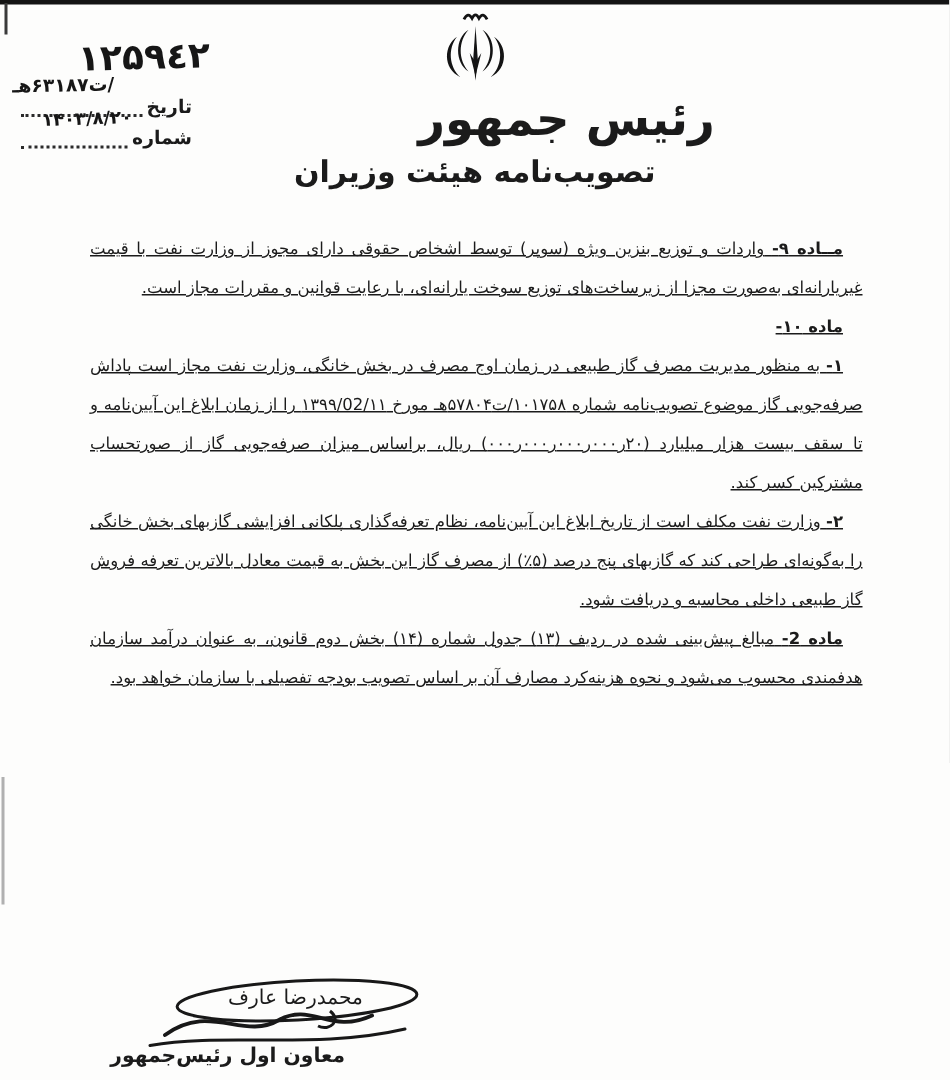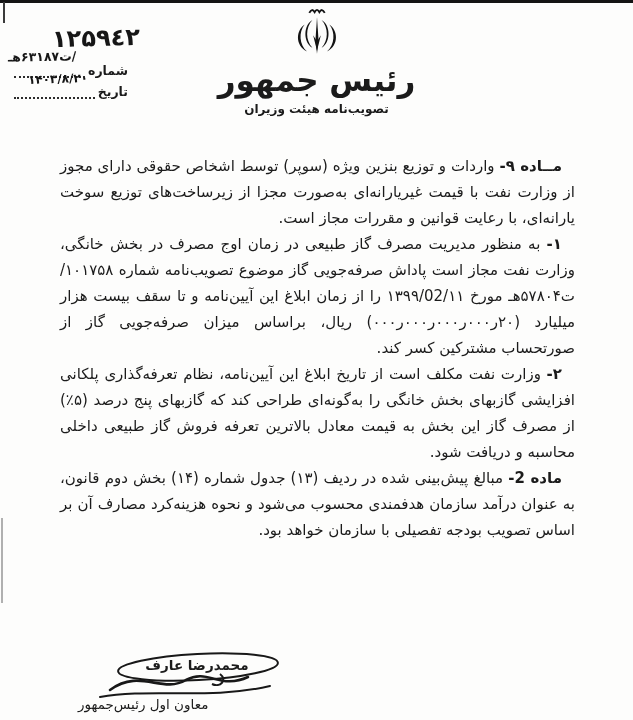--- a/index.html
+++ b/index.html
@@ -25,58 +25,58 @@
   .meta-hand-number{position:absolute;left:8px;top:49px;font-size:12.5px;transform:rotate(-1deg);direction:rtl;}
   .meta-hand-date{position:absolute;left:28px;top:72px;font-size:12px;transform:rotate(-2deg);direction:rtl;}
 
   
   .letterhead{
     position:absolute;top:6px;left:50%;transform:translateX(-50%);
     width:320px;text-align:center;direction:rtl;
   }
   .emblem{display:block;margin:0 auto;}
   .country{font-size:9.5px;font-weight:bold;margin-top:1px;letter-spacing:1px;}
-  .office{font-size:31px;font-weight:bold;line-height:38px;margin-top:1px;}
-  .doc-type{font-size:12px;font-weight:bold;margin-top:3px;letter-spacing:.5px;}
+  .office{font-size:31px;font-weight:bold;line-height:38px;margin-top:1px;text-align:right;}
+  .doc-type{font-size:20px;font-weight:bold;margin-top:3px;letter-spacing:.5px;}
 
   
   .body-text{
     position:absolute;top:153px;right:58px;left:60px;
     direction:rtl;text-align:justify;text-align-last:right;
-    font-size:15px;line-height:26px;
+    font-size:11px;line-height:26px;text-decoration:underline;
   }
   .para{margin:0;text-indent:13px;}
   .para b{font-weight:bold;}
 
   
   .signature{position:absolute;left:70px;top:650px;width:240px;height:70px;direction:rtl;}
   .sig-art{position:absolute;left:0;top:0;}
   .sig-name{position:absolute;left:62px;top:7px;width:130px;text-align:center;
+    font-size:13.5px;font-weight:normal;white-space:nowrap;}
+  .sig-title{position:absolute;left:8px;top:46px;width:152px;text-align:left;
     font-size:13.5px;font-weight:bold;white-space:nowrap;}
-  .sig-title{position:absolute;left:8px;top:46px;width:152px;text-align:left;
-    font-size:13.5px;font-weight:normal;white-space:nowrap;}
 </style>
 </head>
 <body>
 
 <div class="page">
 
   <div class="top-rule"></div>
   <div class="corner-tick"></div>
   <div class="edge-line"></div>
 
   <div class="reg-number hand">۱۲۵۹٤۲</div>
 
   <div class="meta">
     <div class="meta-row">
-      <span class="meta-label">شماره</span>
+      <span class="meta-label">تاریخ</span>
       <span class="dots"></span>
     </div>
     <div class="meta-row">
-      <span class="meta-label">تاریخ</span>
+      <span class="meta-label">شماره</span>
       <span class="dots"></span>
     </div>
   </div>
   <div class="meta-hand-number hand">/ت۶۳۱۸۷هـ</div>
   <div class="meta-hand-date hand">۱۴۰۳/۸/۲۰</div>
 
   <div class="letterhead">
     <svg class="emblem" width="48" height="54" viewBox="0 0 60 70" aria-hidden="true">
       <path d="M20 9 q3.5 -7 7 -1 q3 -6 6 0 q3.5 -6 7 1" fill="none" stroke="#141414" stroke-width="2.4"></path>
       <path d="M30 15 L32 44 L30 62 L28 44 Z" fill="#141414"></path>
@@ -85,20 +85,21 @@
       <path d="M36 18 C45 28 45 44 36 54 C48 47 48 25 36 18 Z" fill="#141414"></path>
       <path d="M14 24 C6 34 7 50 17 59 C1 51 3 31 14 24 Z" fill="#141414"></path>
       <path d="M46 24 C54 34 53 50 43 59 C59 51 57 31 46 24 Z" fill="#141414"></path>
     </svg>
     <div class="office">رئیس جمهور</div>
     <div class="doc-type">تصویب‌نامه هیئت وزیران</div>
   </div>
 
   <div class="body-text">
     <p class="para"><b>مــاده ۹-</b> <span>واردات و توزیع بنزین ویژه (سوپر) توسط اشخاص حقوقی دارای مجوز از وزارت نفت با قیمت غیریارانه‌ای به‌صورت مجزا از زیرساخت‌های توزیع سوخت یارانه‌ای، با رعایت قوانین و مقررات مجاز است.</span></p>
+    <p class="para"><b>ماده ۱۰-</b> <span></span></p>
     <p class="para"><b>۱-</b> <span>به منظور مدیریت مصرف گاز طبیعی در زمان اوج مصرف در بخش خانگی، وزارت نفت مجاز است پاداش صرفه‌جویی گاز موضوع تصویب‌نامه شماره ۱۰۱۷۵۸/ت۵۷۸۰۴هـ مورخ ۱۳۹۹/02/۱۱ را از زمان ابلاغ این آیین‌نامه و تا سقف بیست هزار میلیارد (۲۰ر۰۰۰ر۰۰۰ر۰۰۰ر۰۰۰) ریال، براساس میزان صرفه‌جویی گاز از صورتحساب مشترکین کسر کند.</span></p>
     <p class="para"><b>۲-</b> <span>وزارت نفت مکلف است از تاریخ ابلاغ این آیین‌نامه، نظام تعرفه‌گذاری پلکانی افزایشی گازبهای بخش خانگی را به‌گونه‌ای طراحی کند که گازبهای پنج درصد (۵٪) از مصرف گاز این بخش به قیمت معادل بالاترین تعرفه فروش گاز طبیعی داخلی محاسبه و دریافت شود.</span></p>
     <p class="para"><b>ماده 2-</b> <span>مبالغ پیش‌بینی شده در ردیف (۱۳) جدول شماره (۱۴) بخش دوم قانون، به عنوان درآمد سازمان هدفمندی محسوب می‌شود و نحوه هزینه‌کرد مصارف آن بر اساس تصویب بودجه تفصیلی با سازمان خواهد بود.</span></p>
   </div>
 
   <div class="signature">
     <svg class="sig-art" width="240" height="70" viewBox="0 0 240 70" aria-hidden="true">
       <ellipse cx="128" cy="17" rx="80" ry="13" fill="none" stroke="#181818" stroke-width="2" transform="rotate(-3 128 17)"></ellipse>
       <path d="M40 40 C70 18 92 44 116 30 C138 18 150 40 178 27" fill="none" stroke="#181818" stroke-width="2.6" stroke-linecap="round"></path>
       <path d="M30 47 C80 38 140 50 200 36" fill="none" stroke="#181818" stroke-width="2" stroke-linecap="round"></path>

